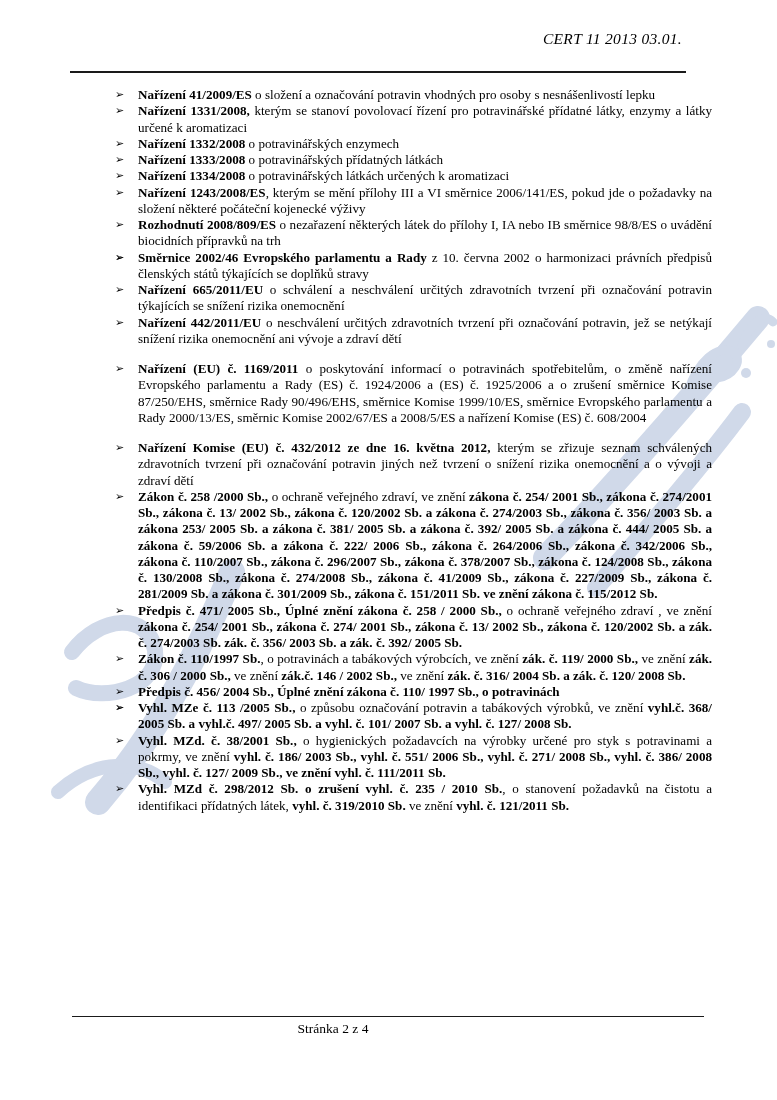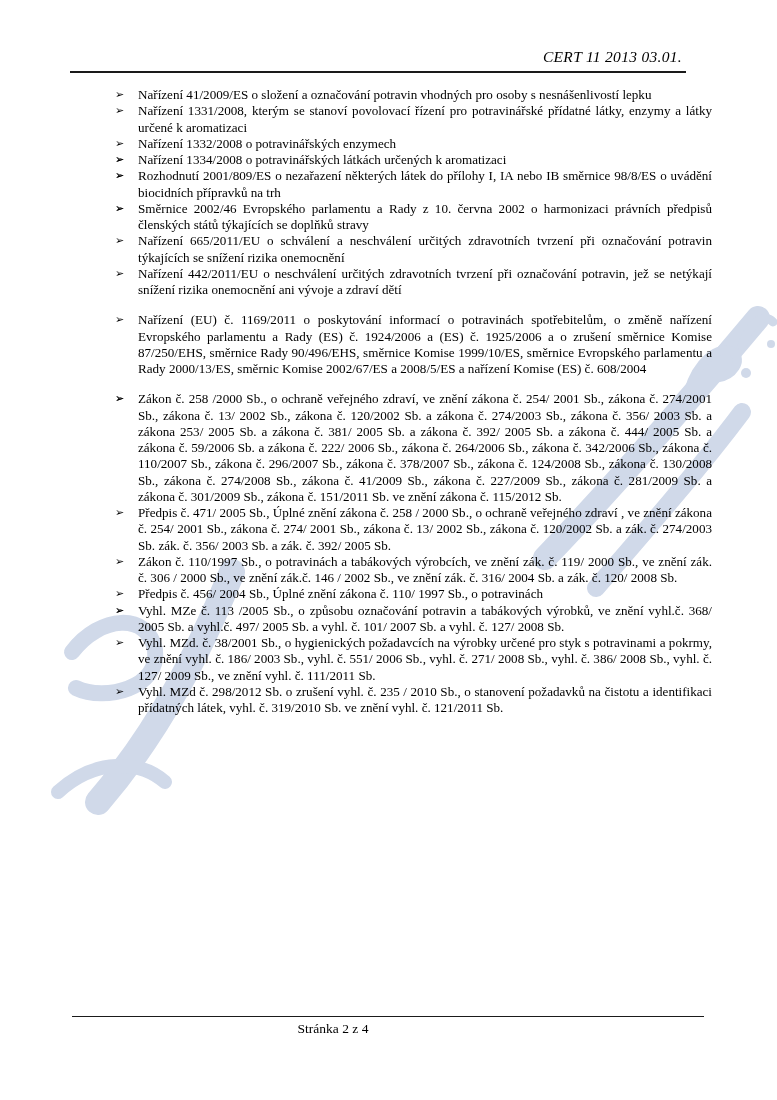--- a/index.html
+++ b/index.html
@@ -6,40 +6,40 @@
   .page {
     position:relative;
     width:777px; height:1100px;
     margin:0 auto;
     background:#ffffff;
     overflow:hidden;
     font-family:"Liberation Serif","DejaVu Serif",serif;
     color:#000;
   }
   .header-ref {
-    position:absolute; top:48px; right:95px;
+    position:absolute; top:30px; right:95px;
     font-style:italic; font-size:15.5px; letter-spacing:0.3px;
     z-index:2;
   }
   .header-rule {
     position:absolute; top:71px; left:70px; width:616px;
     border-top:2px solid #1a1a1a; z-index:2;
   }
   .content {
     position:absolute; top:87px; left:68px; width:644px;
     font-size:13.1px; line-height:16.25px;
     text-align:justify; z-index:2;
   }
   .item { position:relative; padding-left:70px; }
   .item.gap { margin-top:14px; }
   .bullet {
     position:absolute; left:47px; top:0px;
     font-family:"DejaVu Sans",sans-serif; font-size:11px;
   }
-  .b { font-weight:normal; }
+  .b { font-weight:bold; }
   .footer-rule {
     position:absolute; top:1016px; left:72px; width:632px;
     border-top:1.5px solid #1a1a1a; z-index:2;
   }
   .footer-label {
     position:absolute; top:1021px; left:0; width:666px;
     text-align:center; font-size:13.5px; z-index:2;
   }
   .watermark-svg { position:absolute; top:0; left:0; z-index:1; }
 </style>
@@ -64,30 +64,30 @@
     </g>
   </svg>
 
   <div class="header-ref">CERT 11 2013 03.01.</div>
   <div class="header-rule"></div>
 
   <div class="content">
       <div class="item"><span class="bullet">➢</span><span><span class="b">Nařízení 41/2009/ES</span><span> o složení a označování potravin vhodných pro osoby s nesnášenlivostí lepku</span></span></div>
       <div class="item"><span class="bullet">➢</span><span><span class="b">Nařízení 1331/2008,</span><span> kterým se stanoví povolovací řízení pro potravinářské přídatné látky, enzymy a látky určené k aromatizaci</span></span></div>
       <div class="item"><span class="bullet">➢</span><span><span class="b">Nařízení 1332/2008</span><span> o potravinářských enzymech</span></span></div>
-      <div class="item"><span class="bullet">➢</span></div>
+      <div class="item"><span class="bullet">➢</span><span><span class="b">Nařízení 1333/2008</span><span> o potravinářských přídatných látkách</span></span></div>
       <div class="item"><span class="bullet">➢</span><span><span class="b">Nařízení 1334/2008</span><span> o potravinářských látkách určených k aromatizaci</span></span></div>
-      <div class="item"><span class="bullet">➢</span></div>
-      <div class="item"><span class="bullet">➢</span><span><span class="b">Rozhodnutí 2001/809/ES</span><span> o nezařazení některých látek do přílohy I, IA nebo IB směrnice 98/8/ES o uvádění biocidních přípravků na trh</span></span></div>
+      <div class="item"><span class="bullet">➢</span><span><span class="b">Nařízení 1243/2008/ES</span><span>, kterým se mění přílohy III a VI směrnice 2006/141/ES, pokud jde o požadavky na složení některé počáteční kojenecké výživy</span></span></div>
+      <div class="item"><span class="bullet">➢</span><span><span class="b">Rozhodnutí 2008/809/ES</span><span> o nezařazení některých látek do přílohy I, IA nebo IB směrnice 98/8/ES o uvádění biocidních přípravků na trh</span></span></div>
       <div class="item"><span class="bullet">➢</span></div>
       <div class="item"><span class="bullet">➢</span><span><span class="b">Směrnice 2002/46 Evropského parlamentu a Rady</span><span> z 10. června 2002 o harmonizaci právních předpisů členských států týkajících se doplňků stravy</span></span></div>
       <div class="item"><span class="bullet">➢</span><span><span class="b">Nařízení 665/2011/EU</span><span> o schválení a neschválení určitých zdravotních tvrzení při označování potravin týkajících se snížení rizika onemocnění</span></span></div>
       <div class="item"><span class="bullet">➢</span><span><span class="b">Nařízení 442/2011/EU</span><span> o neschválení určitých zdravotních tvrzení při označování potravin, jež se netýkají snížení rizika onemocnění ani vývoje a zdraví dětí</span></span></div>
       <div class="item gap"><span class="bullet">➢</span><span><span class="b">Nařízení (EU) č. 1169/2011</span><span>  o poskytování informací o potravinách spotřebitelům, o změně nařízení Evropského parlamentu a Rady (ES) č. 1924/2006 a (ES) č. 1925/2006 a o zrušení směrnice Komise 87/250/EHS, směrnice Rady 90/496/EHS, směrnice Komise 1999/10/ES, směrnice Evropského parlamentu a Rady 2000/13/ES, směrnic Komise 2002/67/ES a 2008/5/ES a nařízení Komise (ES) č. 608/2004</span></span></div>
-      <div class="item gap"><span class="bullet">➢</span></div>
+      <div class="item gap"><span class="bullet">➢</span><span><span class="b">Nařízení Komise (EU) č. 432/2012  ze dne 16. května 2012,</span><span> kterým se zřizuje seznam schválených zdravotních tvrzení při označování potravin jiných než tvrzení o snížení rizika onemocnění a o vývoji a zdraví dětí</span></span></div>
       <div class="item"><span class="bullet">➢</span><span><span class="b">Zákon č. 258 /2000 Sb.,</span><span> o ochraně veřejného zdraví, ve znění </span><span class="b">zákona č. 254/ 2001 Sb., zákona č. 274/2001 Sb., zákona č. 13/ 2002 Sb., zákona č. 120/2002 Sb. a zákona č. 274/2003 Sb., zákona č. 356/ 2003 Sb. a zákona 253/ 2005 Sb. a zákona č. 381/ 2005 Sb. a zákona č. 392/ 2005 Sb. a zákona č. 444/ 2005 Sb. a zákona č. 59/2006 Sb. a zákona č. 222/ 2006 Sb., zákona č. 264/2006 Sb., zákona č. 342/2006 Sb., zákona č. 110/2007 Sb., zákona č. 296/2007 Sb., zákona č. 378/2007 Sb., zákona č. 124/2008 Sb., zákona č. 130/2008 Sb., zákona č. 274/2008 Sb., zákona č. 41/2009 Sb., zákona č. 227/2009 Sb., zákona č. 281/2009 Sb. a zákona č. 301/2009 Sb., zákona č. 151/2011 Sb. ve znění zákona č. 115/2012 Sb.</span></span></div>
       <div class="item"><span class="bullet">➢</span><span><span class="b">Předpis č. 471/ 2005 Sb., Úplné znění zákona č. 258 / 2000 Sb.,</span><span> o ochraně veřejného zdraví , ve znění </span><span class="b">zákona č. 254/ 2001 Sb., zákona č. 274/ 2001 Sb., zákona č. 13/ 2002 Sb., zákona č. 120/2002 Sb. a zák. č. 274/2003 Sb.  zák. č. 356/ 2003 Sb. a zák. č. 392/ 2005 Sb.</span></span></div>
       <div class="item"><span class="bullet">➢</span><span><span class="b">Zákon č. 110/1997 Sb.</span><span>, o potravinách a tabákových výrobcích, ve znění </span><span class="b">zák. č. 119/ 2000 Sb.,</span><span> ve znění </span><span class="b">zák. č. 306 / 2000 Sb.,</span><span> ve znění </span><span class="b">zák.č. 146 / 2002 Sb.,</span><span> ve znění </span><span class="b">zák. č. 316/ 2004 Sb. a zák. č. 120/ 2008 Sb.</span></span></div>
       <div class="item"><span class="bullet">➢</span><span><span class="b">Předpis č. 456/ 2004 Sb., Úplné znění zákona č. 110/ 1997 Sb., o potravinách</span></span></div>
       <div class="item"><span class="bullet">➢</span></div>
       <div class="item"><span class="bullet">➢</span><span><span class="b">Vyhl. MZe č. 113 /2005 Sb.,</span><span> o způsobu označování potravin a tabákových výrobků, ve znění </span><span class="b">vyhl.č. 368/ 2005 Sb. a vyhl.č. 497/ 2005 Sb. a vyhl. č. 101/ 2007 Sb. a vyhl. č. 127/ 2008 Sb.</span></span></div>
       <div class="item"><span class="bullet">➢</span><span><span class="b">Vyhl. MZd. č. 38/2001 Sb.,</span><span> o hygienických požadavcích na výrobky určené pro styk s potravinami a pokrmy, ve znění </span><span class="b">vyhl. č. 186/ 2003 Sb., vyhl. č. 551/ 2006 Sb., vyhl. č. 271/ 2008 Sb., vyhl. č. 386/ 2008 Sb., vyhl. č. 127/ 2009 Sb., ve znění vyhl. č. 111/2011 Sb.</span></span></div>
       <div class="item"><span class="bullet">➢</span><span><span class="b">Vyhl. MZd č. 298/2012 Sb. o zrušení vyhl. č. 235 / 2010 Sb.</span><span>, o stanovení požadavků na čistotu a identifikaci přídatných látek, </span><span class="b">vyhl. č.  319/2010 Sb.</span><span> ve znění </span><span class="b">vyhl. č. 121/2011 Sb.</span></span></div>
     </div>
 

